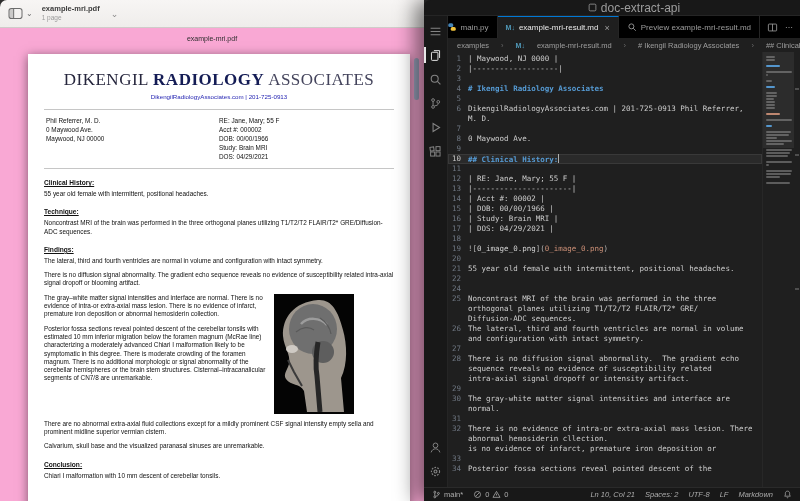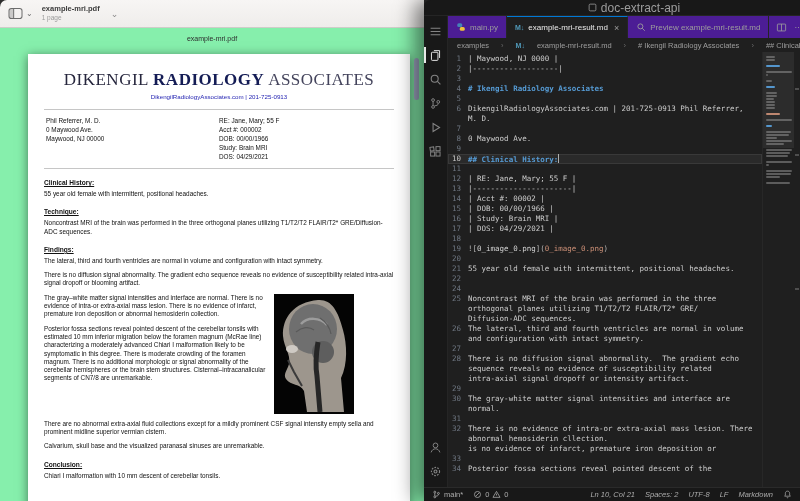--- a/index.html
+++ b/index.html
@@ -11,21 +11,21 @@
                     border-radius:7px 0 0 0; overflow:hidden; }
   .pv-toolbar { height:28px; background:linear-gradient(#f7f5f4,#efedeb);
                 border-bottom:1px solid #cfccc9; display:flex; align-items:center;
                 padding:0 8px; gap:9px; }
   .pv-sidebtn { display:flex; align-items:center; gap:3px; color:#6c6c6c; }
   .pv-titlebox { display:flex; flex-direction:column; line-height:1.15; }
   .pv-title { font-size:7.5px; font-weight:bold; color:#3c3c3c; }
   .pv-sub   { font-size:6.5px; color:#9b9b9b; }
   .pv-chevron { font-size:9px; color:#8a8a8a; margin-left:2px; }
   .pv-content { position:absolute; left:0; right:0; top:28px; bottom:0;
-                background:#86efac; overflow:hidden; }
+                background:#f9a8d4; overflow:hidden; }
   .pv-doclabel { position:absolute; top:7px; width:100%; text-align:center;
                  font-size:7px; color:#2e2e2e; }
   .pv-scroll { position:absolute; right:5px; top:30px; width:5px; height:42px;
                border-radius:3px; background:#99a0ba; }
 
   
   .pdf-page { position:absolute; left:28px; top:26px; width:382px; height:620px;
               background:#ffffff; box-shadow:0 2px 10px rgba(0,0,0,.5);
               padding:12px 16px; font-size:6.4px; color:#111; }
   .lh { text-align:center; font-family:"Liberation Serif", serif; font-size:17px;
@@ -55,22 +55,22 @@
   .activitybar { width:24px; flex:none; background:#181818; border-right:1px solid #252525;
                  display:flex; flex-direction:column; align-items:center; padding-top:3px; }
   .ab-icon { width:24px; height:24px; display:flex; align-items:center;
              justify-content:center; color:#848484; position:relative; }
   .ab-icon.active { color:#e7e7e7; }
   .ab-icon.active::before { content:""; position:absolute; left:0; top:4px; bottom:4px;
                             width:2px; background:#e7e7e7; }
   .ab-spacer { flex:1; }
 
   .editor-col { flex:1; display:flex; flex-direction:column; min-width:0; }
-  .tabbar { height:22px; flex:none; background:#4c1d95; display:flex; font-size:8px;
-            color:#9d9d9d; align-items:stretch; }
+  .tabbar { height:22px; flex:none; background:#000000; display:flex; font-size:8px;
+            color:#9d9d9d; align-items:stretch;justify-content:flex-end; }
   .tab { display:flex; align-items:center; gap:4px; padding:0 8px;
          border-right:1px solid #252525; white-space:nowrap; }
   .tab.active { background:#1f1f1f; color:#e9e9e9; border-top:1px solid #0078d4; }
   .tab-close { margin-left:2px; color:#9d9d9d; font-size:9px; }
   .tab-actions { margin-left:auto; display:flex; align-items:center; gap:7px;
                  padding:0 7px; color:#9d9d9d; }
   .breadcrumbs { height:14px; flex:none; background:#1f1f1f; display:flex;
                  align-items:center; gap:12px; padding:0 9px; font-size:7.5px;
                  color:#9d9d9d; white-space:nowrap; overflow:hidden; }
   .crumb-sep { color:#6a6a6a; }

